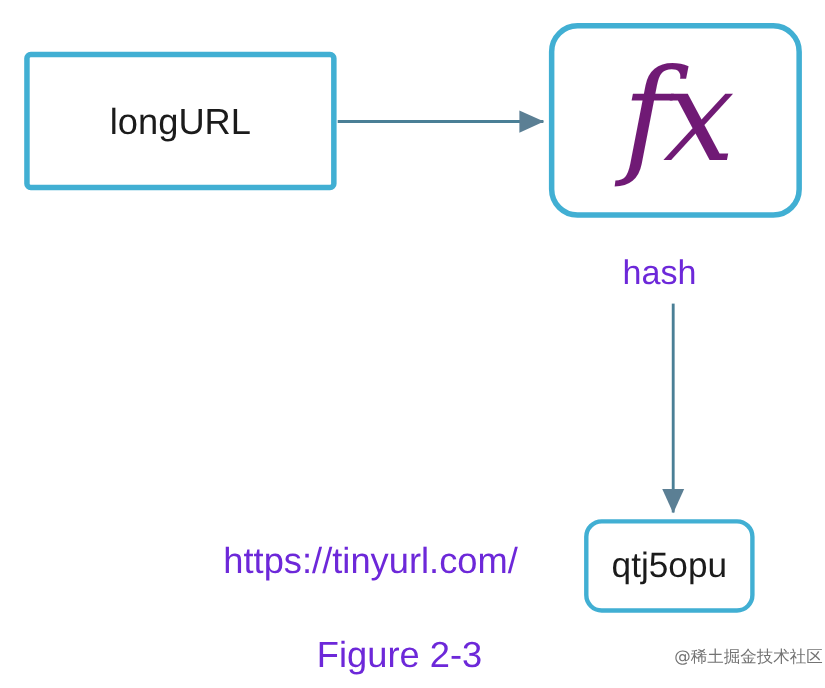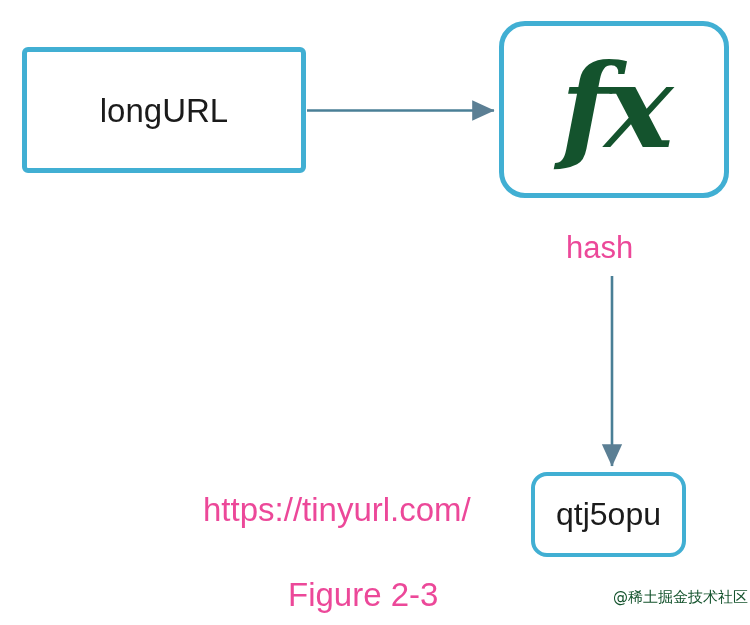--- a/index.html
+++ b/index.html
@@ -46,24 +46,24 @@
   #node-function {
     left: 499px;
     top: 21px;
     width: 230px;
     height: 177px;
     border-radius: 26px;
   }
   #node-function .fx-glyph {
     font-family: "DejaVu Serif", "Liberation Serif", serif;
     font-style: italic;
-    font-weight: 700;
+    font-weight: 400;
     font-size: 116px;
     line-height: 1;
-    color: #14532d;
+    color: #701a75;
     letter-spacing: -6px;
     transform: translateY(-4px);
   }
 
   #node-hash {
     left: 531px;
     top: 472px;
     width: 155px;
     height: 85px;
     border-radius: 16px;
@@ -82,21 +82,21 @@
     left: 0;
     top: 0;
     width: 750px;
     height: 625px;
     pointer-events: none;
   }
 
   
   .free-text {
     position: absolute;
-    color: #ec4899;
+    color: #6d28d9;
     line-height: 1;
     white-space: nowrap;
   }
 
   #edge-label-hash {
     left: 566px;
     top: 232px;
     font-size: 31px;
   }
 
@@ -112,21 +112,21 @@
     left: 288px;
     top: 578px;
     font-size: 33px;
   }
 
   #watermark {
     position: absolute;
     left: 613px;
     top: 588px;
     font-size: 15px;
-    color: #14532d;
+    color: #737373;
     white-space: nowrap;
     font-family: "DejaVu Sans", sans-serif;
   }
 </style>
 </head>
 <body>
 
 <div id="canvas">
 
   <svg id="connectors" viewBox="0 0 750 625" xmlns="http://www.w3.org/2000/svg">

